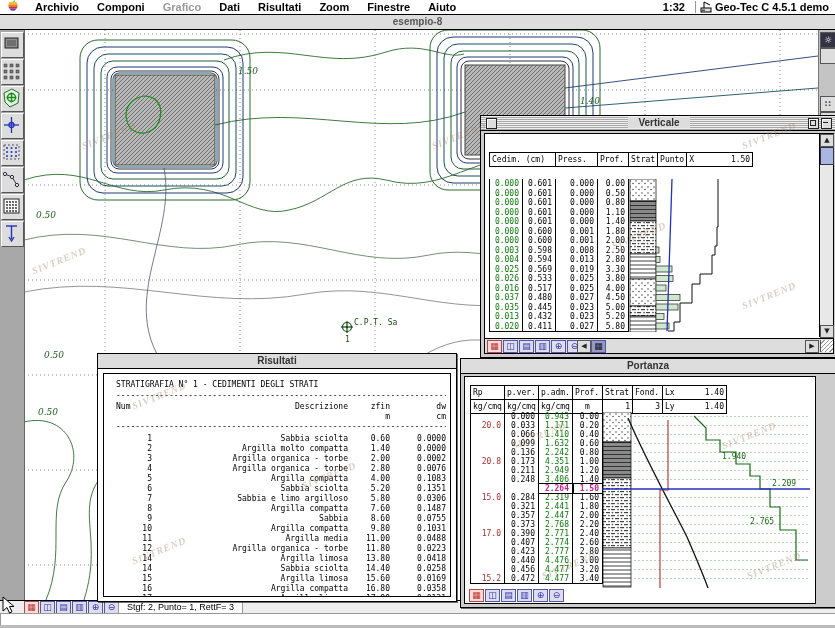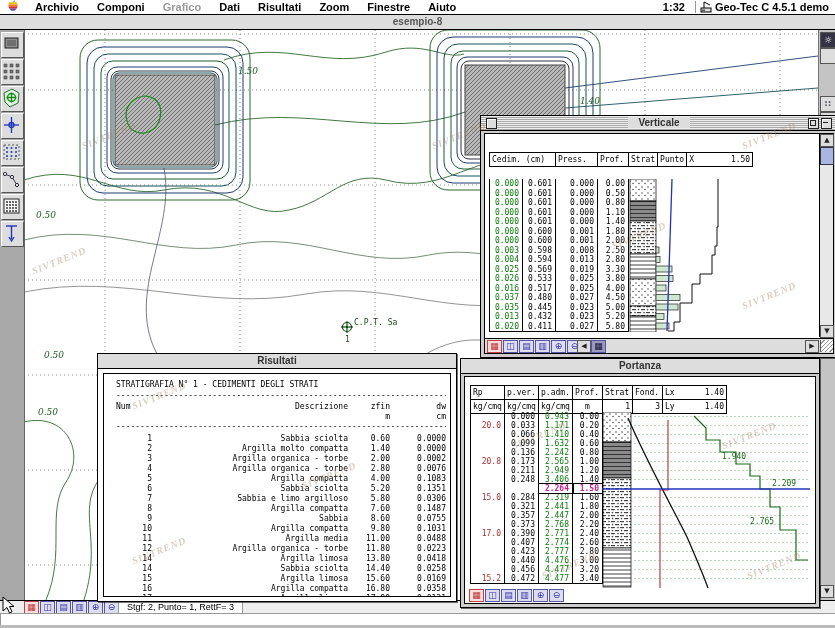--- a/index.html
+++ b/index.html
@@ -663,21 +663,21 @@
             <span class="mini">⊖</span>
           </div>
         <span class="sb" style="position:absolute;left:92px;top:1px;width:12px;height:11px;line-height:11px;">◀</span>
         <span class="mini" style="position:absolute;left:106px;top:1px;background:#99b;color:#113;">▦</span>
         <span class="sb" style="position:absolute;right:14px;top:1px;width:12px;height:11px;line-height:11px;">▶</span>
         <div class="grip" style="right:0;top:1px;"></div>
       </div>
     </div>
   </div>
 
-  <div class="win" style="left:460px;top:358px;width:358px;height:248px;z-index:35;">
+  <div class="win" style="left:460px;top:358px;width:358px;height:248px;z-index:35;padding-left:16px;">
     <div class="wt">
       <span class="ttl">Portanza</span>
     </div>
     <div class="wc" style="left:3px;top:17px;width:350px;height:226px;">
 
       <table class="hdr abs" style="left:5px;top:8px;">
         <colgroup>
             <col style="width:34px">
             <col style="width:34px">
             <col style="width:34px">
@@ -742,21 +742,21 @@
           </tr>
             <tr>
             <td class="c-red"></td>
             <td>0.136</td>
             <td class="c-green">2.242</td>
             <td>0.80</td>
           </tr>
             <tr>
             <td class="c-red">20.8</td>
             <td>0.173</td>
-            <td class="c-green">2.565</td>
+            <td class="c-green">4.351</td>
             <td>1.00</td>
           </tr>
             <tr>
             <td class="c-red"></td>
             <td>0.211</td>
             <td class="c-green">2.949</td>
             <td>1.20</td>
           </tr>
             <tr>
             <td class="c-red"></td>

